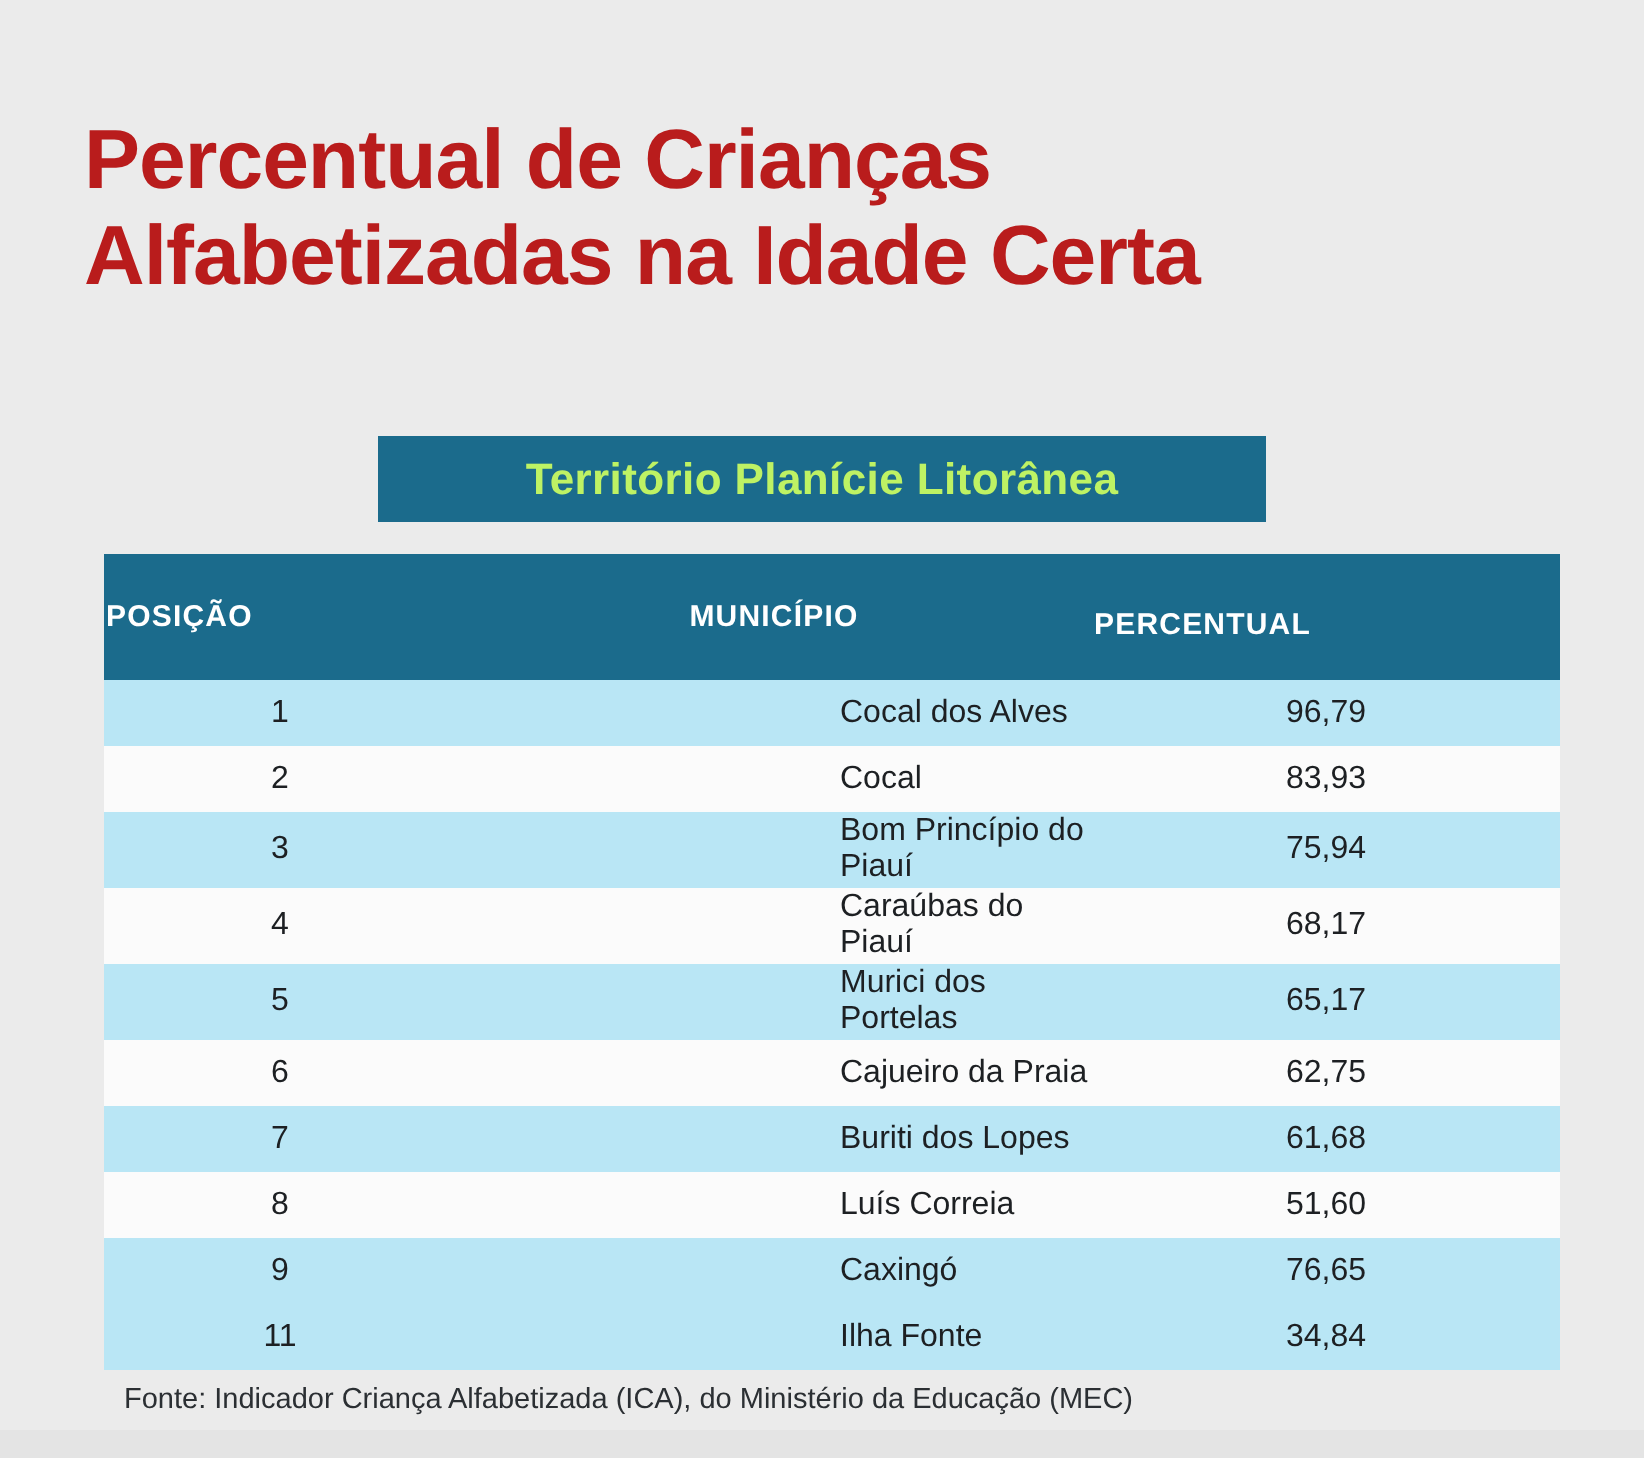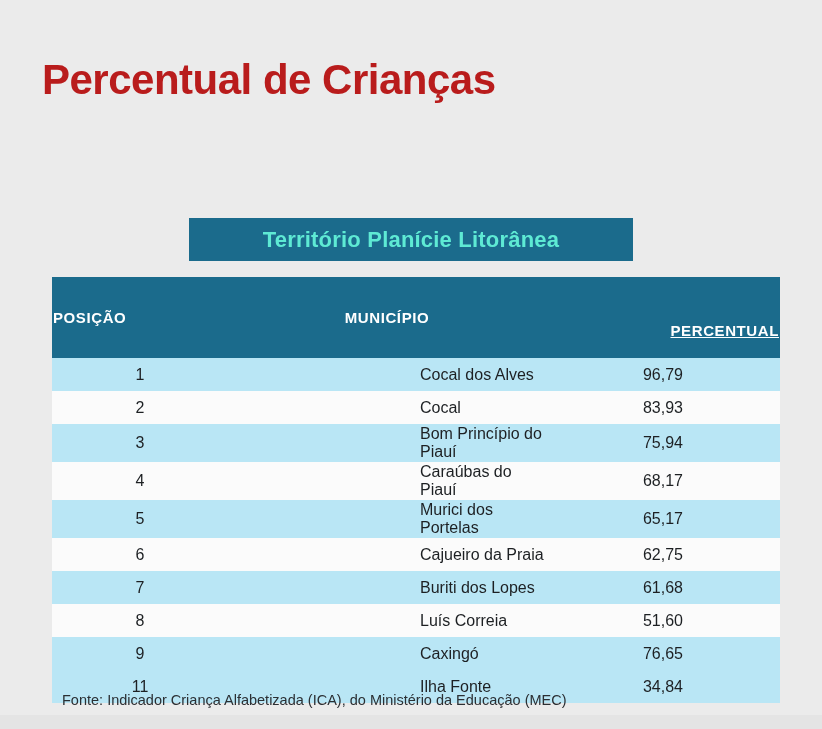--- a/index.html
+++ b/index.html
@@ -41,21 +41,21 @@
     left: 189px;
     top: 218px;
     width: 444px;
     height: 43px;
     background: #1b6b8c;
     display: flex;
     align-items: center;
     justify-content: center;
   }
   .terr-badge span {
-    color: #5eead4;
+    color: #bef264;
     font-size: 22px;
     font-weight: bold;
     letter-spacing: 0.2px;
     text-align: right;
   }
   .table-wrap {
     position: absolute;
     left: 52px;
     top: 277px;
     width: 722px;
@@ -70,21 +70,21 @@
     color: #ffffff;
     font-size: 15px;
     font-weight: bold;
     letter-spacing: 0.6px;
     height: 54px;
     vertical-align: middle;
     border: none;
   }
   th.col-pos { width: 174px; text-align: left; }
   th.col-mun { width: 316px; text-align: center; }
-  th.col-pct { width: 232px; text-align: right; padding-top: 26px; text-decoration: underline; }
+  th.col-pct { width: 232px; text-align: left; padding-top: 8px; }
   table.rank tbody td {
     height: 31px;
     font-size: 16px;
     color: #1d2023;
     border: none;
   }
   tbody tr.odd td { background: #b9e6f5; }
   tbody tr.even td { background: #fbfbfb; }
   td.pos { text-align: center; width: 174px; }
   td.mun { text-align: left; padding-left: 192px; width: 316px; }
@@ -105,20 +105,21 @@
     background: #e4e4e4;
   }
 </style>
 </head>
 <body>
 
 <div class="top-bar"></div>
 
 <div class="title">
   <span class="line">Percentual de Crianças</span>
+  <span class="line">Alfabetizadas na Idade Certa</span>
 </div>
 
 <div class="terr-badge">
   <span>Território Planície Litorânea</span>
 </div>
 
 <div class="table-wrap">
   <table class="rank">
     <thead>
       <tr>

